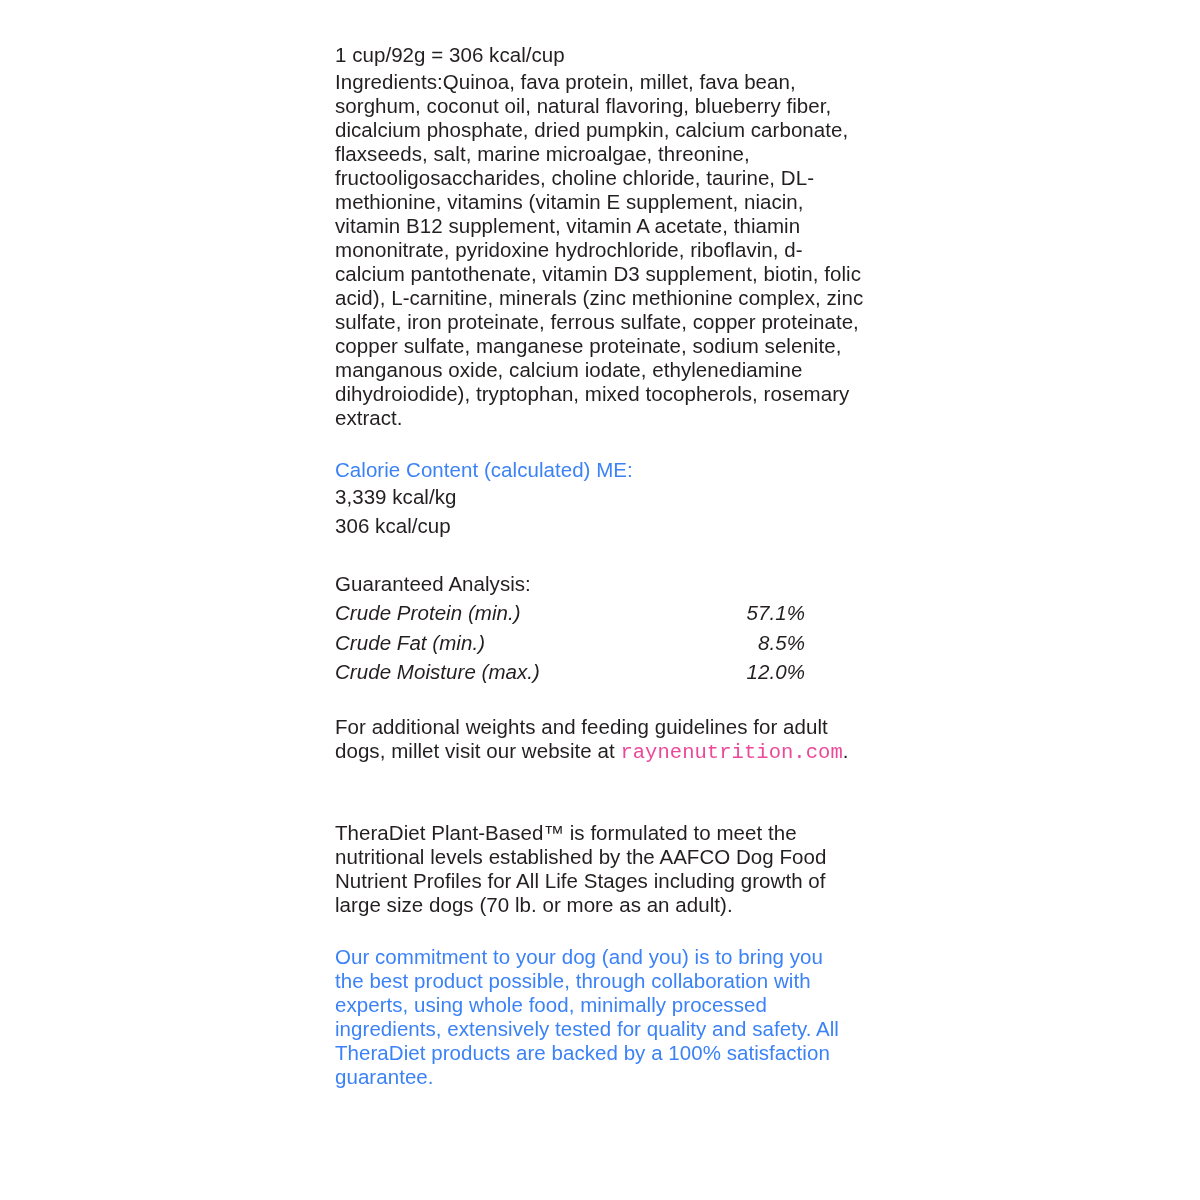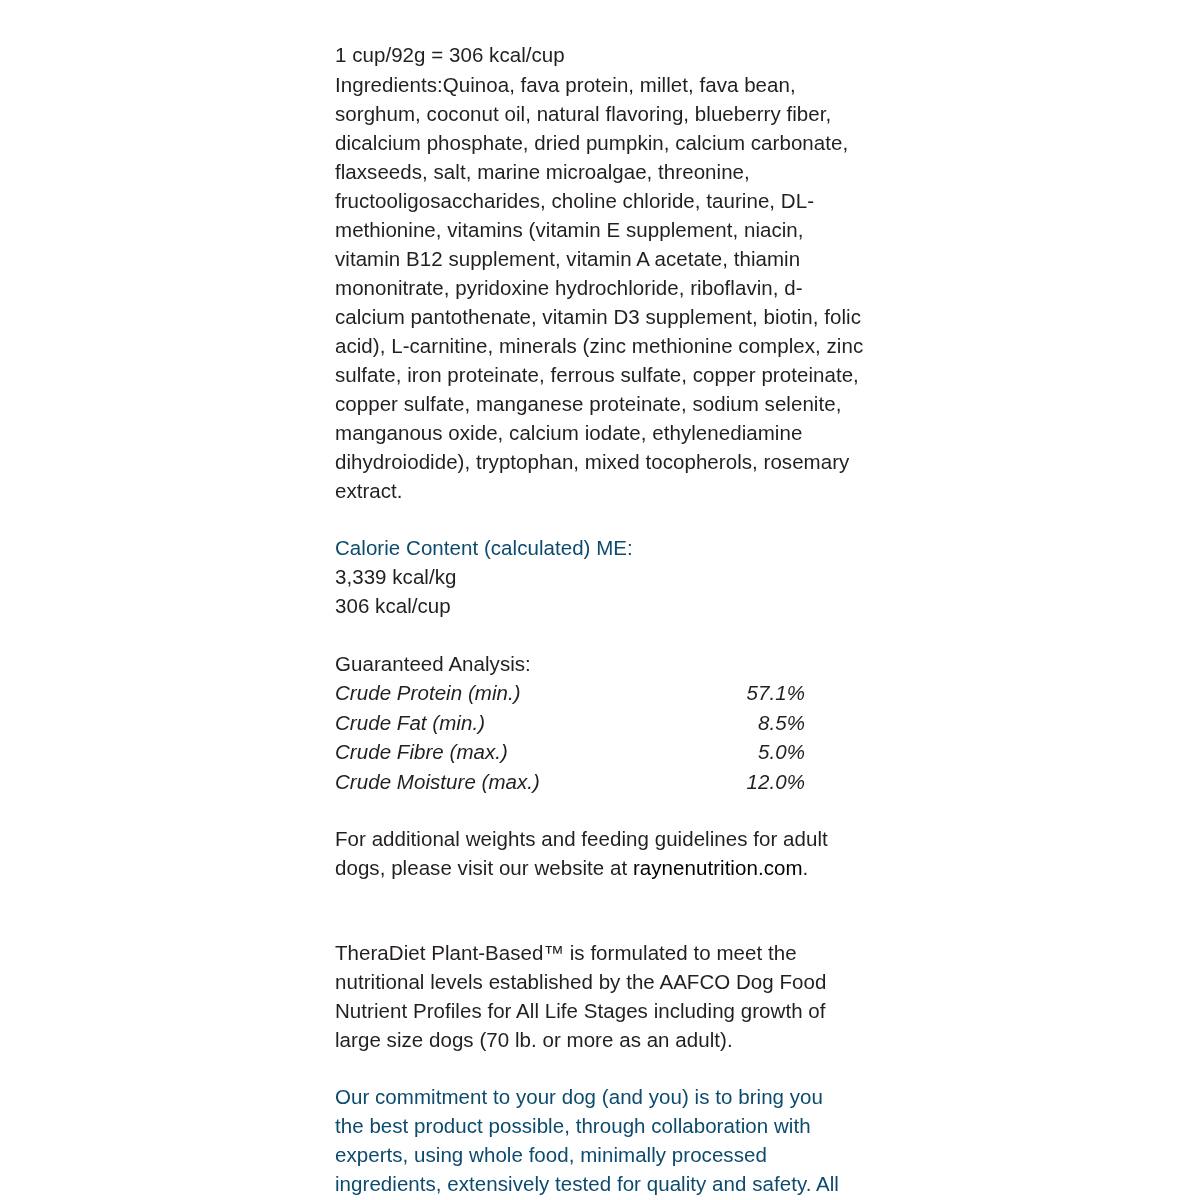--- a/index.html
+++ b/index.html
@@ -22,45 +22,46 @@
     padding: 40px 330px 0 335px;
   }
   .line {
     font-size: 20.5px;
     line-height: 29.5px;
     letter-spacing: 0.05px;
     white-space: nowrap;
   }
   .block {
     font-size: 20.5px;
-    line-height: 29px;
+    line-height: 24px;
     letter-spacing: 0.05px;
   }
   .green {
-    color: #0c4a6e;
+    color: #3b82f6;
   }
   .spacer-md { height: 28px; }
   .ga-table {
     width: 470px;
     border-collapse: collapse;
     font-style: italic;
   }
   .ga-table td {
     font-size: 20.5px;
     line-height: 29.5px;
     padding: 0;
     letter-spacing: 0.05px;
     vertical-align: top;
   }
   .ga-table td.value {
     text-align: right;
     width: 120px;
   }
   .link {
-    color: #000000;
+    color: #ec4899;
+    font-family: Liberation Mono, monospace;
   }
   .wrapblock {
     max-width: 545px;
   }
   .wrapblock-wide {
     max-width: 540px;
   }
   .ingredients {
     max-width: 540px;
   }
@@ -90,33 +91,29 @@
     <tbody>
       <tr>
         <td>Crude Protein (min.)</td>
         <td class="value">57.1%</td>
       </tr>
       <tr>
         <td>Crude Fat (min.)</td>
         <td class="value">8.5%</td>
       </tr>
       <tr>
-        <td>Crude Fibre (max.)</td>
-        <td class="value">5.0%</td>
-      </tr>
-      <tr>
         <td>Crude Moisture (max.)</td>
         <td class="value">12.0%</td>
       </tr>
     </tbody>
   </table>
 
   <div class="spacer-md"></div>
 
-  <div class="block wrapblock"><span>For additional weights and feeding guidelines for adult dogs, please visit our website at </span><span class="link">raynenutrition.com</span><span>.</span></div>
+  <div class="block wrapblock"><span>For additional weights and feeding guidelines for adult dogs, millet visit our website at </span><span class="link">raynenutrition.com</span><span>.</span></div>
 
   <div class="spacer-md"></div>
 
 
   <div class="spacer-md"></div>
 
   <div class="block wrapblock-wide">TheraDiet Plant-Based™ is formulated to meet the nutritional levels established by the AAFCO Dog Food Nutrient Profiles for All Life Stages including growth of large size dogs (70 lb. or more as an adult).</div>
 
   <div class="spacer-md"></div>
 

